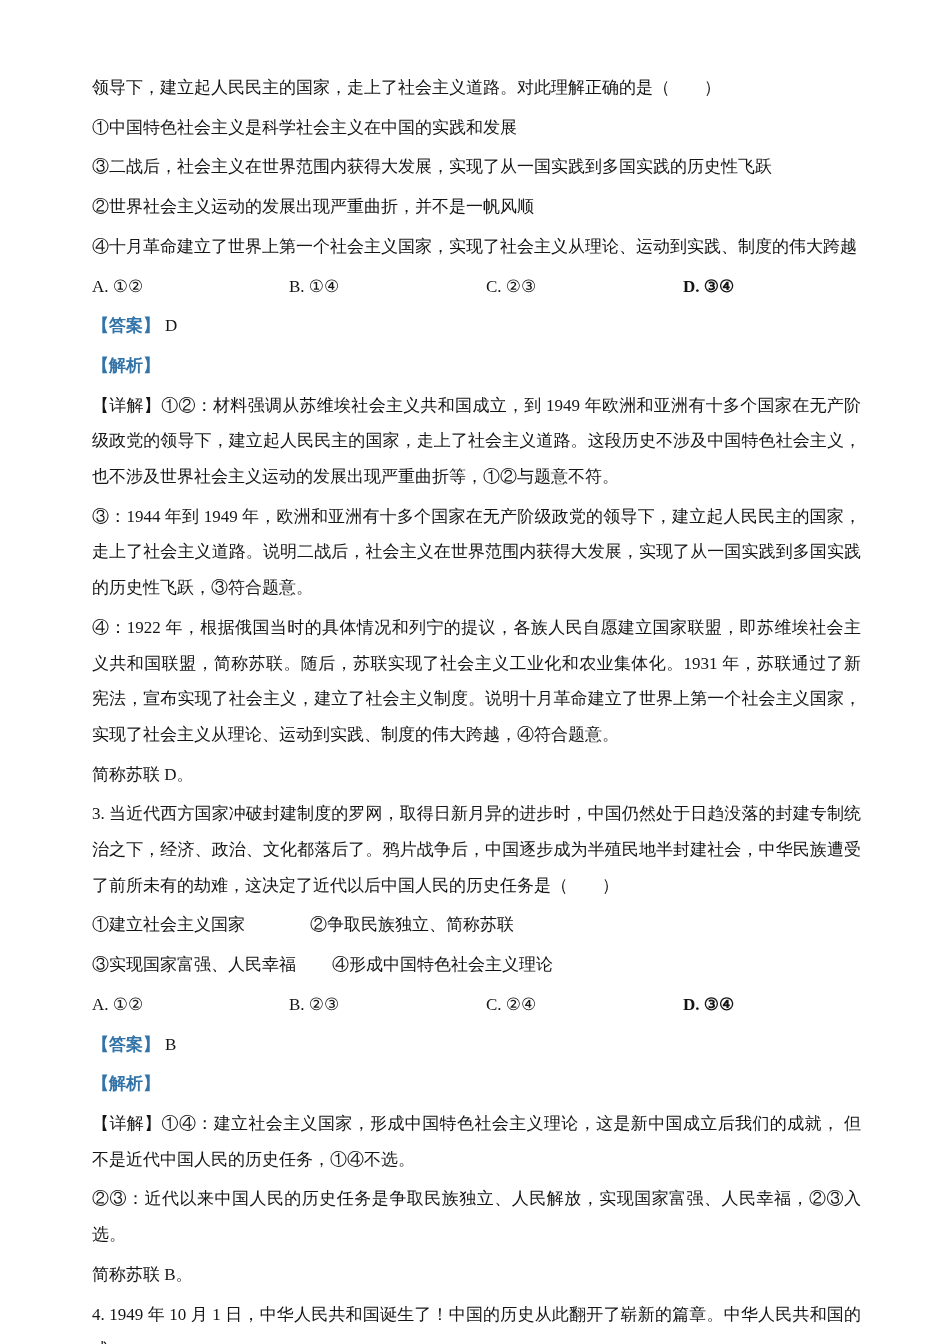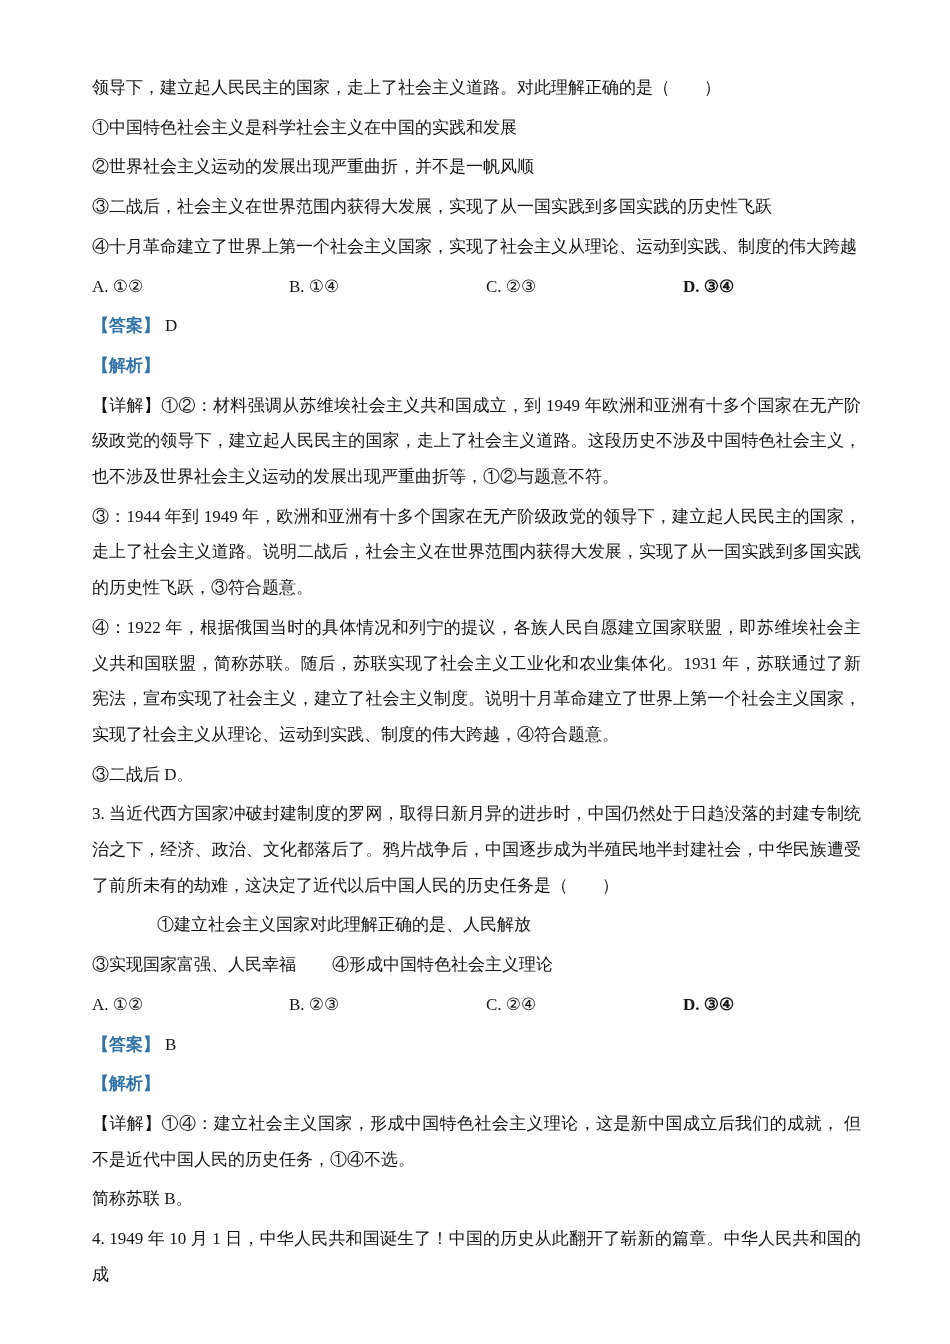--- a/index.html
+++ b/index.html
@@ -41,75 +41,75 @@
     display: inline-block;
     width: 197px;
   }
   .choice:last-child {
     width: auto;
     font-weight: bold;
   }
   .optcol-a {
     display: inline-block;
     width: 218px;
-    text-align: right;
   }
   .optcol-b {
     display: inline-block;
     width: 240px;
   }
 </style>
 </head>
 <body>
 
 <div class="page">
 
   <section>
     <p class="para">领导下，建立起人民民主的国家，走上了社会主义道路。对此理解正确的是（　　）</p>
     <p>①中国特色社会主义是科学社会主义在中国的实践和发展</p>
+    <p>③二战后，社会主义在世界范围内获得大发展，实现了从一国实践到多国实践的历史性飞跃</p>
     <p>②世界社会主义运动的发展出现严重曲折，并不是一帆风顺</p>
-    <p>③二战后，社会主义在世界范围内获得大发展，实现了从一国实践到多国实践的历史性飞跃</p>
     <p>④十月革命建立了世界上第一个社会主义国家，实现了社会主义从理论、运动到实践、制度的伟大跨越</p>
     <p>
       <span class="choice">A. ①②</span><span class="choice">B. ①④</span><span class="choice">C. ②③</span><span class="choice">D. ③④</span>
     </p>
     <p>
       <span class="blue">【答案】</span><span class="ans-val">D</span>
     </p>
     <p>
       <span class="blue">【解析】</span>
     </p>
     <p class="para">
       <span>【详解】</span><span>①②：材料强调从苏维埃社会主义共和国成立，到 1949 年欧洲和亚洲有十多个国家在无产阶级政党的领导下，建立起人民民主的国家，走上了社会主义道路。这段历史不涉及中国特色社会主义，也不涉及世界社会主义运动的发展出现严重曲折等，①②与题意不符。</span>
     </p>
     <p class="para">③：1944 年到 1949 年，欧洲和亚洲有十多个国家在无产阶级政党的领导下，建立起人民民主的国家，走上了社会主义道路。说明二战后，社会主义在世界范围内获得大发展，实现了从一国实践到多国实践的历史性飞跃，③符合题意。</p>
     <p class="para">④：1922 年，根据俄国当时的具体情况和列宁的提议，各族人民自愿建立国家联盟，即苏维埃社会主义共和国联盟，简称苏联。随后，苏联实现了社会主义工业化和农业集体化。1931 年，苏联通过了新宪法，宣布实现了社会主义，建立了社会主义制度。说明十月革命建立了世界上第一个社会主义国家，实现了社会主义从理论、运动到实践、制度的伟大跨越，④符合题意。</p>
-    <p>③二战后 D。</p>
+    <p>简称苏联 D。</p>
   </section>
 
   <section>
     <p class="para">3. 当近代西方国家冲破封建制度的罗网，取得日新月异的进步时，中国仍然处于日趋没落的封建专制统治之下，经济、政治、文化都落后了。鸦片战争后，中国逐步成为半殖民地半封建社会，中华民族遭受了前所未有的劫难，这决定了近代以后中国人民的历史任务是（　　）</p>
     <p>
-      <span class="optcol-a">①建立社会主义国家</span><span>对此理解正确的是、人民解放</span>
+      <span class="optcol-a">①建立社会主义国家</span><span>②争取民族独立、简称苏联</span>
     </p>
     <p>
       <span class="optcol-b">③实现国家富强、人民幸福</span><span>④形成中国特色社会主义理论</span>
     </p>
     <p>
       <span class="choice">A. ①②</span><span class="choice">B. ②③</span><span class="choice">C. ②④</span><span class="choice">D. ③④</span>
     </p>
     <p>
       <span class="blue">【答案】</span><span class="ans-val">B</span>
     </p>
     <p>
       <span class="blue">【解析】</span>
     </p>
     <p class="para">
       <span>【详解】</span><span>①④：建立社会主义国家，形成中国特色社会主义理论，这是新中国成立后我们的成就， 但不是近代中国人民的历史任务，①④不选。</span>
     </p>
+    <p class="para">②③：近代以来中国人民的历史任务是争取民族独立、人民解放，实现国家富强、人民幸福，②③入选。</p>
     <p>简称苏联 B。</p>
   </section>
 
   <section>
     <p class="para">4. 1949 年 10 月 1 日，中华人民共和国诞生了！中国的历史从此翻开了崭新的篇章。中华人民共和国的成</p>
   </section>
 
 </div>
 
 </body></html>

